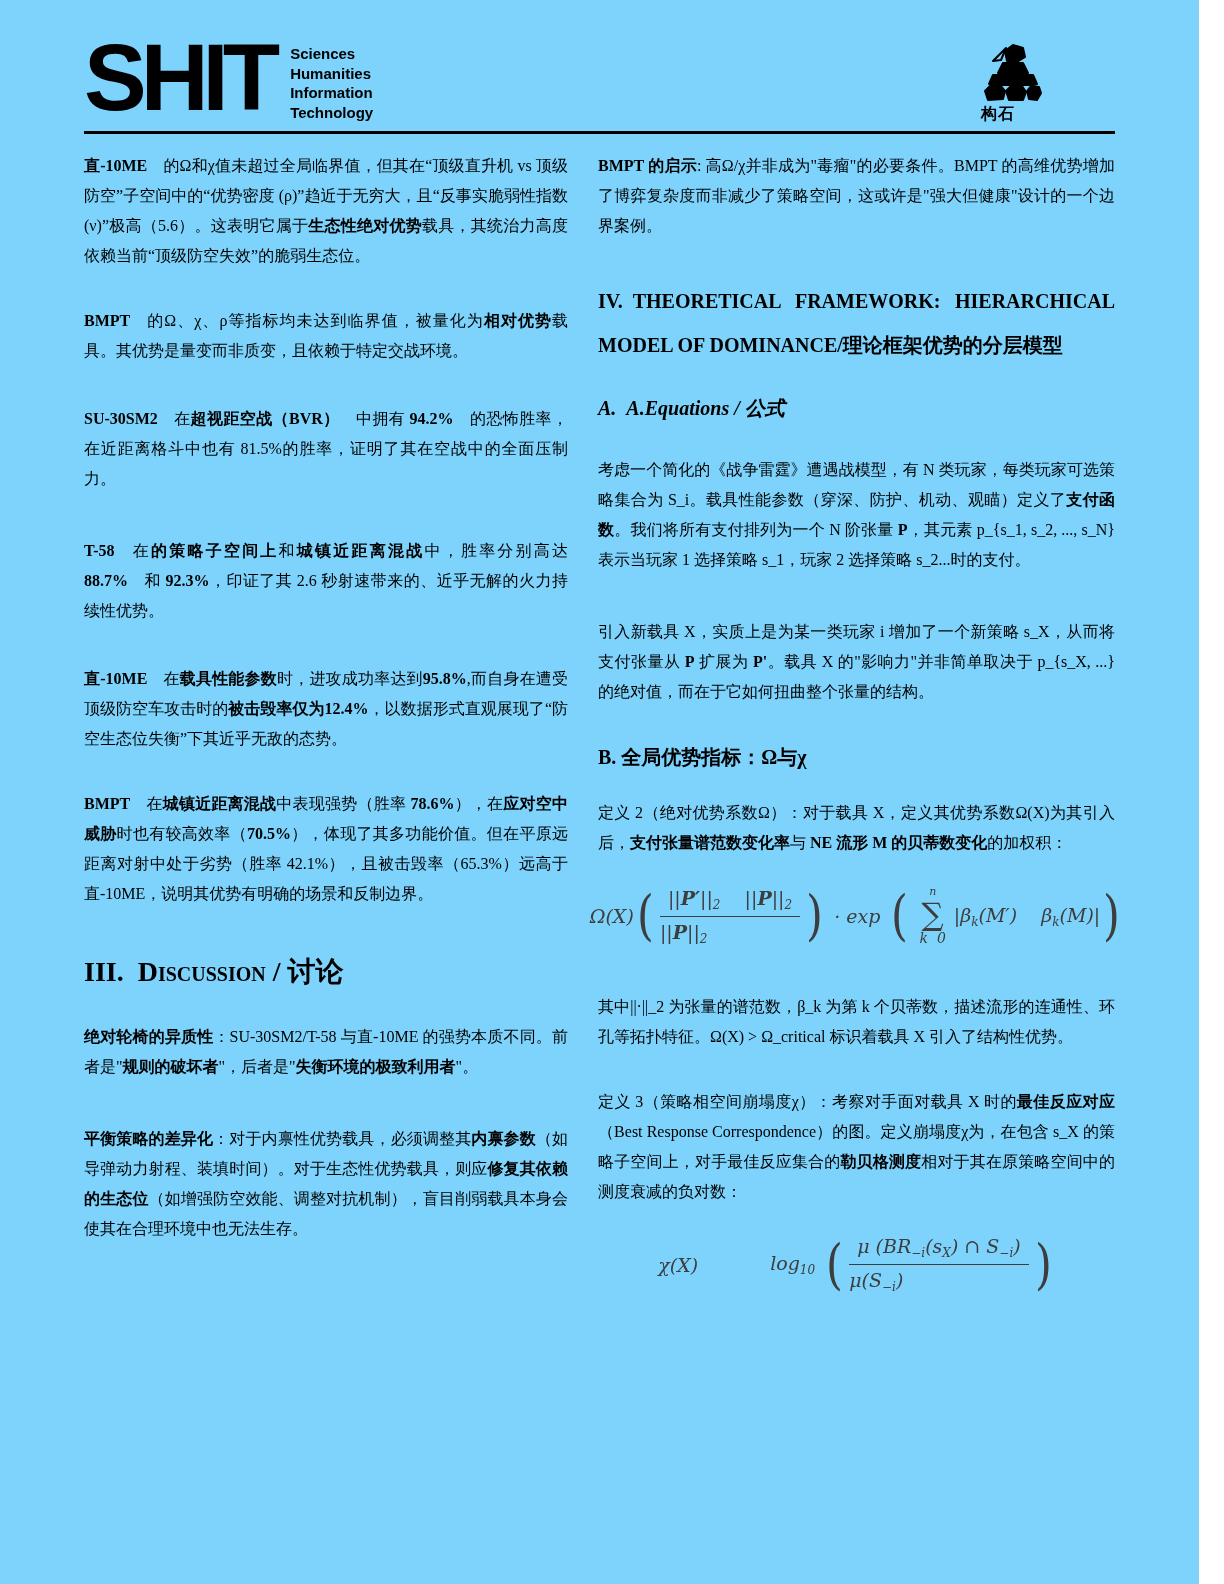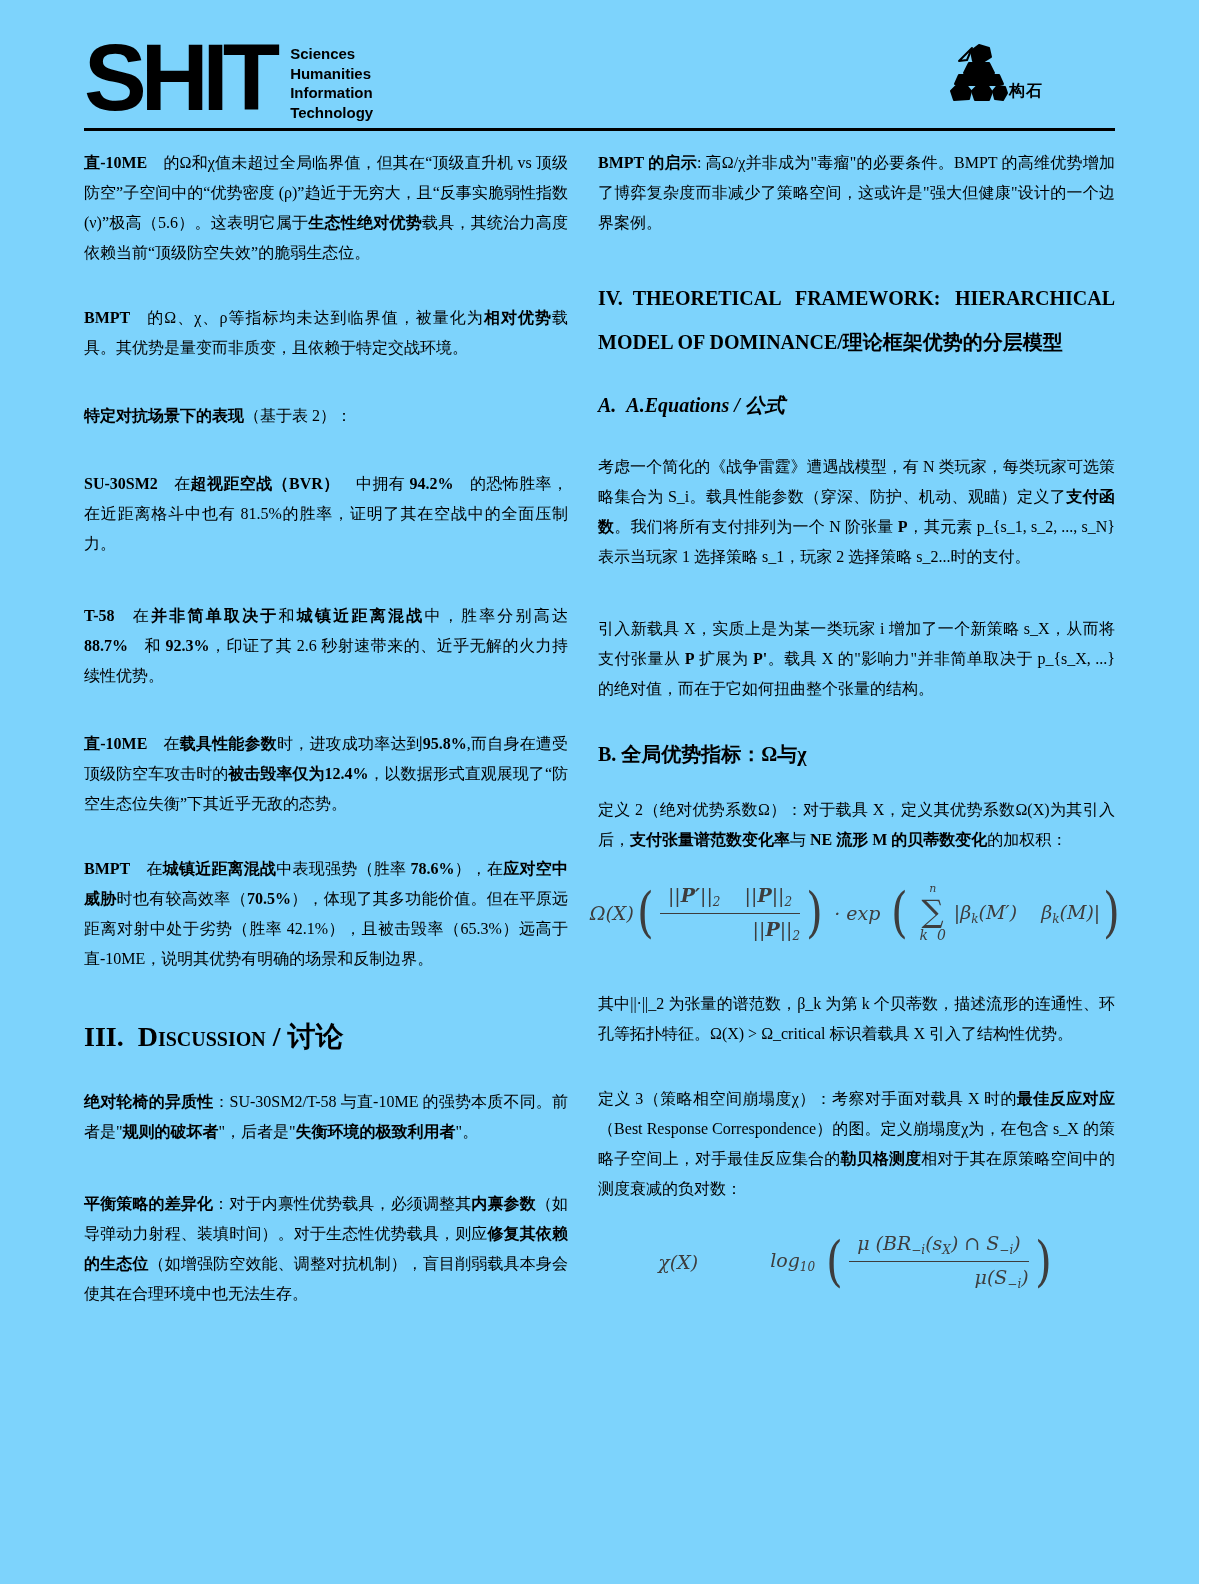--- a/index.html
+++ b/index.html
@@ -19,21 +19,21 @@
   .logo-acronym{
     font-family:"Liberation Sans","DejaVu Sans",sans-serif;
     font-weight:bold;font-size:94px;line-height:76px;
     letter-spacing:-6px;margin-top:2px;
   }
   .logo-words{
     font-family:"Liberation Sans","DejaVu Sans",sans-serif;
     font-weight:bold;font-size:15px;line-height:19.5px;
     margin-left:16px;margin-top:6px;
   }
-  .stamp{display:flex;align-items:flex-end;margin-right:72px;margin-top:4px;}
+  .stamp{display:flex;flex-direction:column;align-items:flex-start;margin-right:72px;margin-top:4px;}
   .stamp svg{display:block;}
   .stamp-label{
     font-family:"Liberation Sans","DejaVu Sans",sans-serif;
     font-weight:bold;font-size:16px;margin-top:2px;letter-spacing:1px;
   }
   .rule{border-bottom:3px solid #000;margin-top:6px;}
   
   .columns{display:flex;gap:30px;margin-top:17px;}
   .col{width:517px;}
   .para{
@@ -54,21 +54,21 @@
   .rsub{font-size:12px;vertical-align:-4px;}
   
   .formula{
     display:flex;align-items:center;justify-content:center;
     font-family:"DejaVu Serif","Liberation Serif",serif;
     font-style:italic;color:#3d3d3d;font-size:19px;
     margin:14px 0 46px 0;
   }
   .f-gap1{display:inline-block;width:26px;}
   .f-gap2{display:inline-block;width:64px;}
-  .frac{display:inline-flex;flex-direction:column;align-items:flex-end;margin:0 3px;}
+  .frac{display:inline-flex;flex-direction:column;align-items:flex-start;margin:0 3px;}
   .num{padding:0 8px 4px 8px;border-bottom:1.4px solid #3d3d3d;white-space:pre;}
   .den{padding-top:4px;white-space:pre;}
   .bigp{
     font-size:54px;font-style:normal;line-height:1;
     transform:scaleX(.8);color:#3d3d3d;margin:0 1px;
     font-family:"DejaVu Serif",serif;font-weight:normal;
   }
   .f-op{margin:0 8px;white-space:pre;}
   .sum{display:inline-flex;flex-direction:column;align-items:center;margin:0 8px;font-style:normal;line-height:1;}
   .sum-top{font-size:11px;font-style:italic;line-height:1.1;}
@@ -113,23 +113,22 @@
       <div class="stamp-label">构石</div>
     </div>
   </header>
   <div class="rule"></div>
 
   <main class="columns">
 
     <section class="col">
       <p class="para"><span class="rb">直-10ME</span><span> 的Ω和χ值未超过全局临界值，但其在“顶级直升机 vs 顶级防空”子空间中的“优势密度 (ρ)”趋近于无穷大，且“反事实脆弱性指数 (ν)”极高（5.6）。这表明它属于</span><span class="rb">生态性绝对优势</span><span>载具，其统治力高度依赖当前“顶级防空失效”的脆弱生态位。</span></p>
       <p class="para mb-md"><span class="rb">BMPT</span><span> 的Ω、χ、ρ等指标均未达到临界值，被量化为</span><span class="rb">相对优势</span><span>载具。其优势是量变而非质变，且依赖于特定交战环境。</span></p>
-      <p class="para mb-md"><span class="rb">特定对抗场景下的表现</span><span>（基于表 2）：</span></p>
       <p class="para mb-lg"><span class="rb">SU-30SM2</span><span> 在</span><span class="rb">超视距空战（BVR）</span><span> 中拥有 </span><span class="rb">94.2%</span><span> 的恐怖胜率，在近距离格斗中也有 81.5%的胜率，证明了其在空战中的全面压制力。</span></p>
-      <p class="para mb-md"><span class="rb">T-58</span><span> 在</span><span class="rb">并非简单取决于</span><span>和</span><span class="rb">城镇近距离混战</span><span>中，胜率分别高达 </span><span class="rb">88.7%</span><span> 和 </span><span class="rb">92.3%</span><span>，印证了其 2.6 秒射速带来的、近乎无解的火力持续性优势。</span></p>
+      <p class="para mb-md"><span class="rb">T-58</span><span> 在</span><span class="rb">的策略子空间上</span><span>和</span><span class="rb">城镇近距离混战</span><span>中，胜率分别高达 </span><span class="rb">88.7%</span><span> 和 </span><span class="rb">92.3%</span><span>，印证了其 2.6 秒射速带来的、近乎无解的火力持续性优势。</span></p>
       <p class="para"><span class="rb">直-10ME</span><span> 在</span><span class="rb">载具性能参数</span><span>时，进攻成功率达到</span><span class="rb">95.8%</span><span>,而自身在遭受顶级防空车攻击时的</span><span class="rb">被击毁率仅为12.4%</span><span>，以数据形式直观展现了“防空生态位失衡”下其近乎无敌的态势。</span></p>
       <p class="para"><span class="rb">BMPT</span><span> 在</span><span class="rb">城镇近距离混战</span><span>中表现强势（胜率 </span><span class="rb">78.6%</span><span>），在</span><span class="rb">应对空中威胁</span><span>时也有较高效率（</span><span class="rb">70.5%</span><span>），体现了其多功能价值。但在平原远距离对射中处于劣势（胜率 42.1%），且被击毁率（65.3%）远高于直-10ME，说明其优势有明确的场景和反制边界。</span></p>
       <h3 class="h-sc"><span>III. </span><span class="rsc">Discussion</span><span> / 讨论</span></h3>
       <p class="para mb-lg"><span class="rb">绝对轮椅的异质性</span><span>：SU-30SM2/T-58 与直-10ME 的强势本质不同。前者是"</span><span class="rb">规则的破坏者</span><span>"，后者是"</span><span class="rb">失衡环境的极致利用者</span><span>"。</span></p>
       <p class="para"><span class="rb">平衡策略的差异化</span><span>：对于内禀性优势载具，必须调整其</span><span class="rb">内禀参数</span><span>（如导弹动力射程、装填时间）。对于生态性优势载具，则应</span><span class="rb">修复其依赖的生态位</span><span>（如增强防空效能、调整对抗机制），盲目削弱载具本身会使其在合理环境中也无法生存。</span></p>
     </section>
 
     <section class="col">
       <p class="para mb-md"><span class="rb">BMPT 的启示</span><span>: 高Ω/χ并非成为"毒瘤"的必要条件。BMPT 的高维优势增加了博弈复杂度而非减少了策略空间，这或许是"强大但健康"设计的一个边界案例。</span></p>
       <h2 class="h-caps"><span>IV. THEORETICAL FRAMEWORK: HIERARCHICAL MODEL OF DOMINANCE/理论框架优势的分层模型</span></h2>

